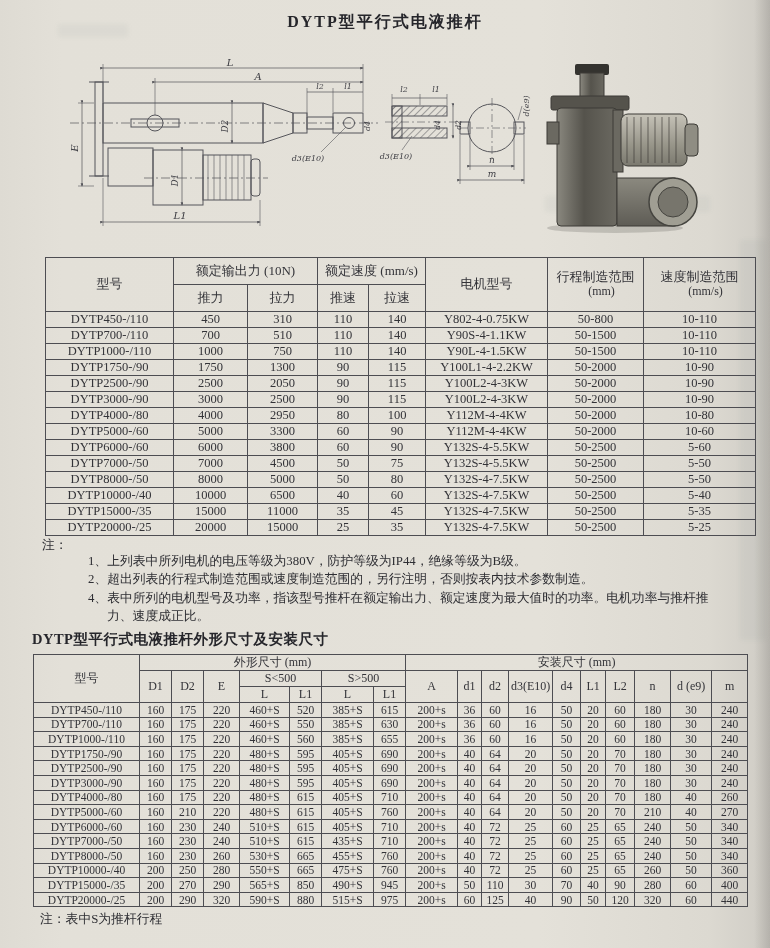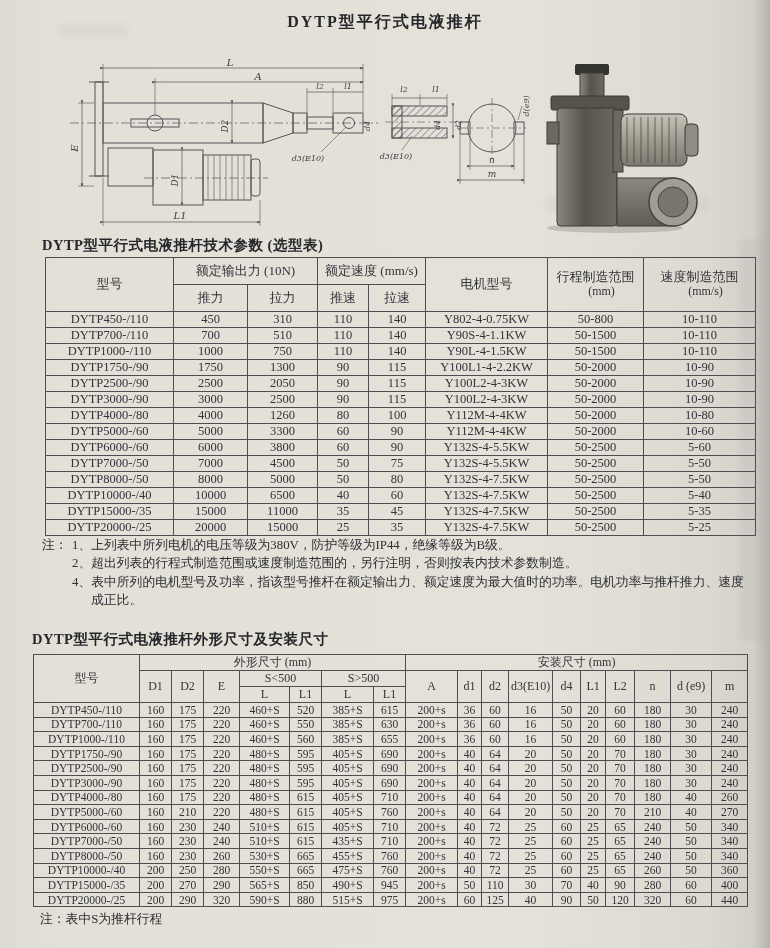--- a/index.html
+++ b/index.html
@@ -25,21 +25,21 @@
   .spec-table{left:45px;top:257px;width:710px;font-size:12.5px;}
   .spec-table th{font-size:13px;height:26px;line-height:1.15;}
   .spec-table td{height:15px;font-size:12.5px;}
   .dims-table{left:33px;top:654px;width:714px;font-size:11.5px;}
   .dims-table th{font-size:12px;height:15px;line-height:1.05;}
   .dims-table td{height:13.6px;font-size:11.5px;}
   .unit{font-size:12px;margin-left:12px;}
   .notes{position:absolute;left:42px;top:536px;width:702px;font-size:12.8px;
     line-height:1.44;color:#2e2e33;}
   .notes .prefix{position:absolute;left:0;top:0;}
-  .notes .note-list{margin:0;padding-left:30px;}
+  .notes .note-list{margin:16px;padding-left:30px;}
   .note-item{padding-left:19px;text-indent:-19px;}
   .footnote{position:absolute;left:40px;top:911px;font-size:12.8px;color:#2e2e33;}
   svg text{font-family:"DejaVu Serif","Liberation Serif",serif;font-style:italic;
     fill:#3c3c42;}
 </style>
 </head>
 <body>
 
 <div class="page">
   <div class="edge-shade"></div>
@@ -201,21 +201,20 @@
         <line x1="134" y1="57" x2="134" y2="103"></line>
           <line x1="141" y1="57" x2="141" y2="103"></line>
       </g>
       <rect x="150" y="64" width="13" height="32" rx="4" fill="#8f8d83" stroke="#3c3b36" stroke-width="1"></rect>
       <rect x="82" y="118" width="58" height="48" fill="url(#gLower)" stroke="#3c3b36" stroke-width="1"></rect>
       <circle cx="138" cy="142" r="24" fill="#a09e93" stroke="#45443f" stroke-width="1.5"></circle>
       <circle cx="138" cy="142" r="15" fill="#77756c" stroke="#45443f" stroke-width="1"></circle>
     </svg>
   </div>
 
-  <div class="section-caption cap1">DYTP型平行式电液推杆技术参数 (选型表)</div>
 
   <table class="spec-table">
     <colgroup>
       <col style="width:128px">
         <col style="width:74px">
         <col style="width:70px">
       <col style="width:51px">
         <col style="width:57px">
         <col style="width:122px">
       <col style="width:96px">
@@ -300,21 +299,21 @@
           <td>2500</td>
           <td>90</td>
           <td>115</td>
           <td>Y100L2-4-3KW</td>
           <td>50-2000</td>
           <td>10-90</td>
         </tr>
         <tr>
           <td>DYTP4000-/80</td>
           <td>4000</td>
-          <td>1260</td>
+          <td>2950</td>
           <td>80</td>
           <td>100</td>
           <td>Y112M-4-4KW</td>
           <td>50-2000</td>
           <td>10-80</td>
         </tr>
         <tr>
           <td>DYTP5000-/60</td>
           <td>5000</td>
           <td>3300</td>

